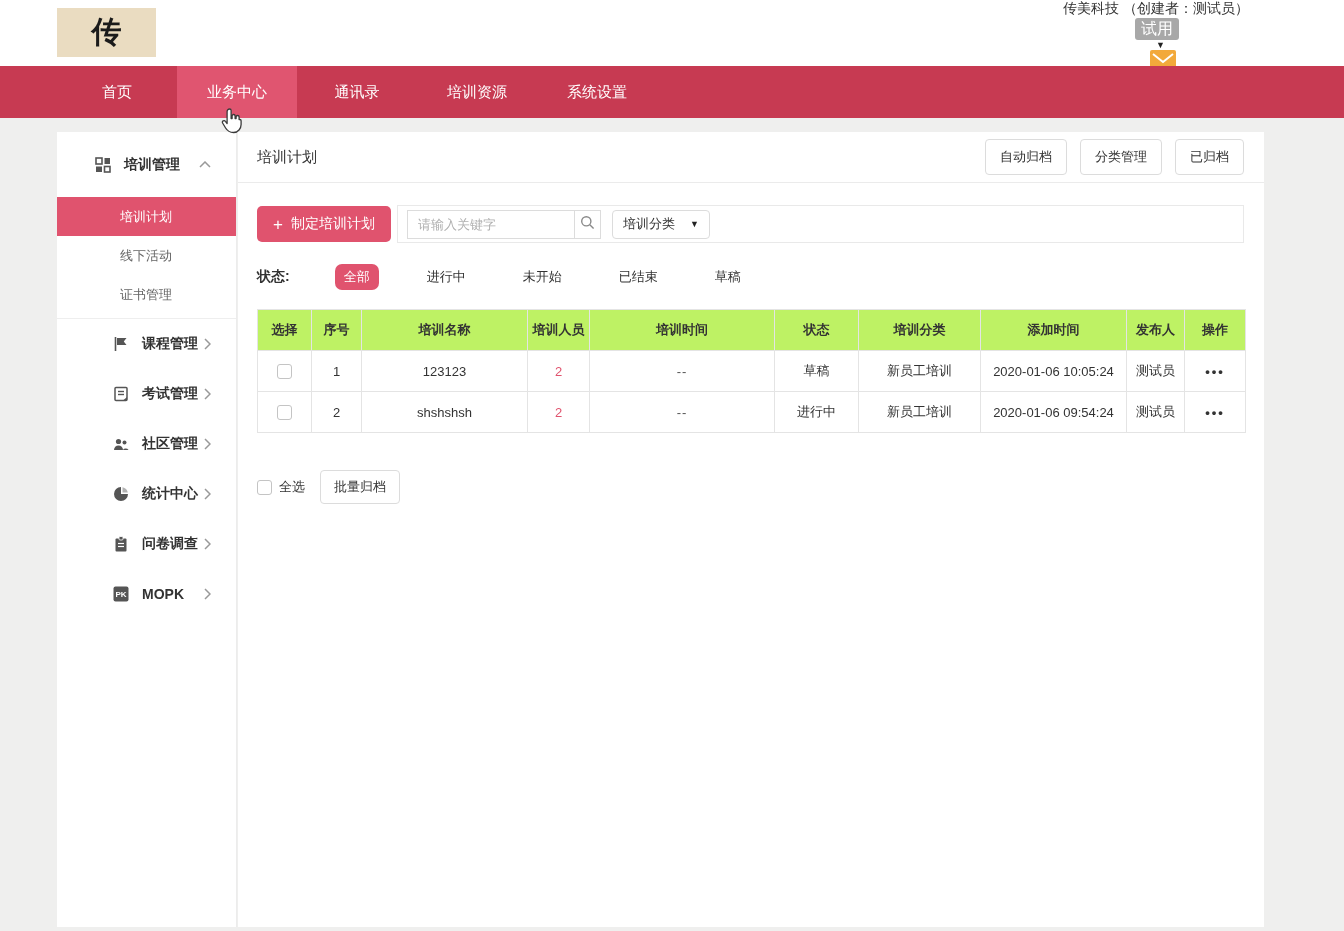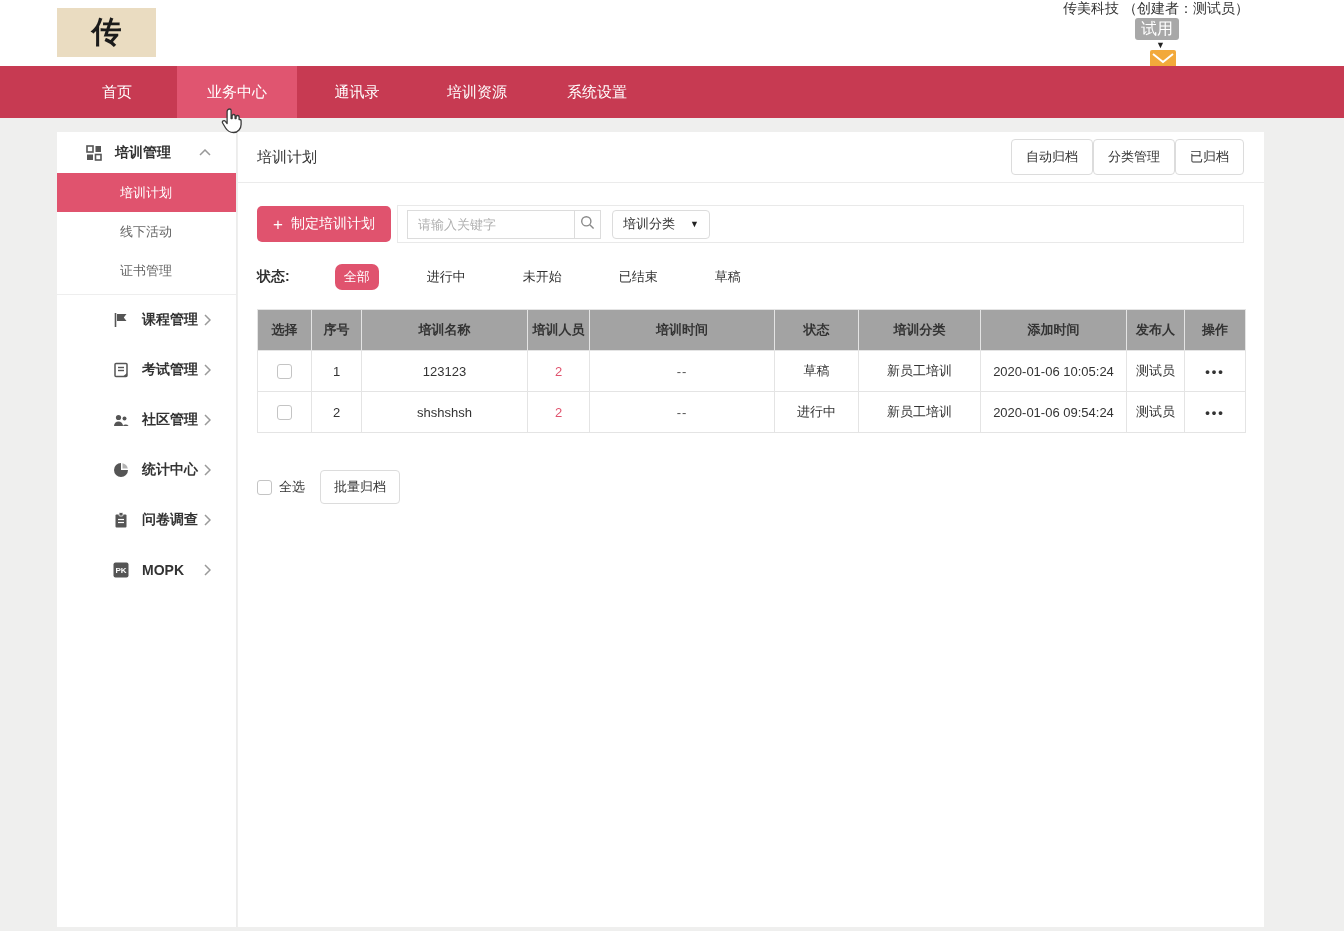--- a/index.html
+++ b/index.html
@@ -40,42 +40,42 @@
   .nav-item {
     width:120px; height:52px; display:flex; align-items:center; justify-content:center;
     color:#fff; font-size:15px; cursor:pointer;
   }
   .nav-item.active { background:#e05570; }
   
   .sidebar {
     position:absolute; left:57px; top:132px; width:180px; height:795px;
     background:#fff; border-right:1px solid #ececec;
   }
-  .menu-group-header { height:41px; display:flex; align-items:center; padding-left:29px; cursor:pointer; }
+  .menu-group-header { height:65px; display:flex; align-items:center; padding-left:38px; cursor:pointer; }
   .menu-group-header .side-label,
   .group-item .side-label { font-size:14px; font-weight:bold; color:#333; margin-left:13px; }
   .side-icon { width:16px; height:16px; flex:none; display:flex; }
   .chev { margin-left:auto; margin-right:25px; display:flex; }
   .submenu-item {
     height:39px; display:flex; align-items:center; padding-left:63px;
     font-size:13px; color:#666; cursor:pointer;
   }
   .submenu-item.active { background:#e0536e; color:#fff; }
   .sidebar-divider { height:0; border-bottom:1px solid #eeeeee; margin-top:4px; }
   .group-item { height:50px; display:flex; align-items:center; padding-left:56px; cursor:pointer; }
   
   .content {
     position:absolute; left:238px; top:132px; width:1026px; height:795px; background:#fff;
   }
   .page-header {
     height:51px; display:flex; align-items:center; justify-content:space-between;
     padding:0 20px 0 19px; border-bottom:1px solid #ebebeb;
   }
   .page-title { font-size:15px; color:#333; }
-  .header-btns { display:flex; }
+  .header-btns { display:flex; gap:13px; }
   .ghost-btn {
     border:1px solid #dcdcdc; border-radius:4px; background:#fff;
     padding:8px 14px; font-size:13px; color:#333; cursor:pointer;
     font-family:inherit;
   }
   .toolbar { margin:22px 20px 0 19px; display:flex; }
   .create-btn {
     background:#e0536e; color:#fff; border:none; border-radius:5px;
     font-size:14px; padding:0 16px; height:36px; margin-top:1px;
     display:flex; align-items:center; gap:8px; cursor:pointer; font-family:inherit;
@@ -104,21 +104,21 @@
   .status-row { margin:21px 20px 0 19px; display:flex; align-items:center; font-size:14px;gap:24px; }
   .status-label { font-weight:bold; margin-right:21px; }
   .status-chip { margin-right:15px; padding:4px 9px; font-size:13px; color:#333; cursor:pointer; }
   .status-chip.active { background:#e0536e; color:#fff; border-radius:7px; }
   
   table.plan-table {
     margin:19px 20px 0 19px; border-collapse:collapse; table-layout:fixed;
     width:988px; font-size:13px;
   }
   .plan-table th, .plan-table td { border:1px solid #e4e4e4; text-align:center; height:41px; padding:0 4px; }
-  .plan-table th { background:#a3a3a3; font-weight:bold; color:#333; }
+  .plan-table th { background:#bef264; font-weight:bold; color:#333; }
   td.people-cell { color:#e0536e; }
   td.dash-cell { color:#555; letter-spacing:1px; }
   .dots { letter-spacing:2px; color:#333; font-weight:bold; cursor:pointer; }
   input.cbx {
     -webkit-appearance:none; appearance:none; width:15px; height:15px;
     border:1px solid #c4c4c4; border-radius:3px; background:#fff;
     vertical-align:middle; cursor:pointer; margin:0;
   }
   .footer-row { margin:37px 20px 0 19px; display:flex; align-items:center; }
   .select-all-label { font-size:13px; margin-left:7px; }

